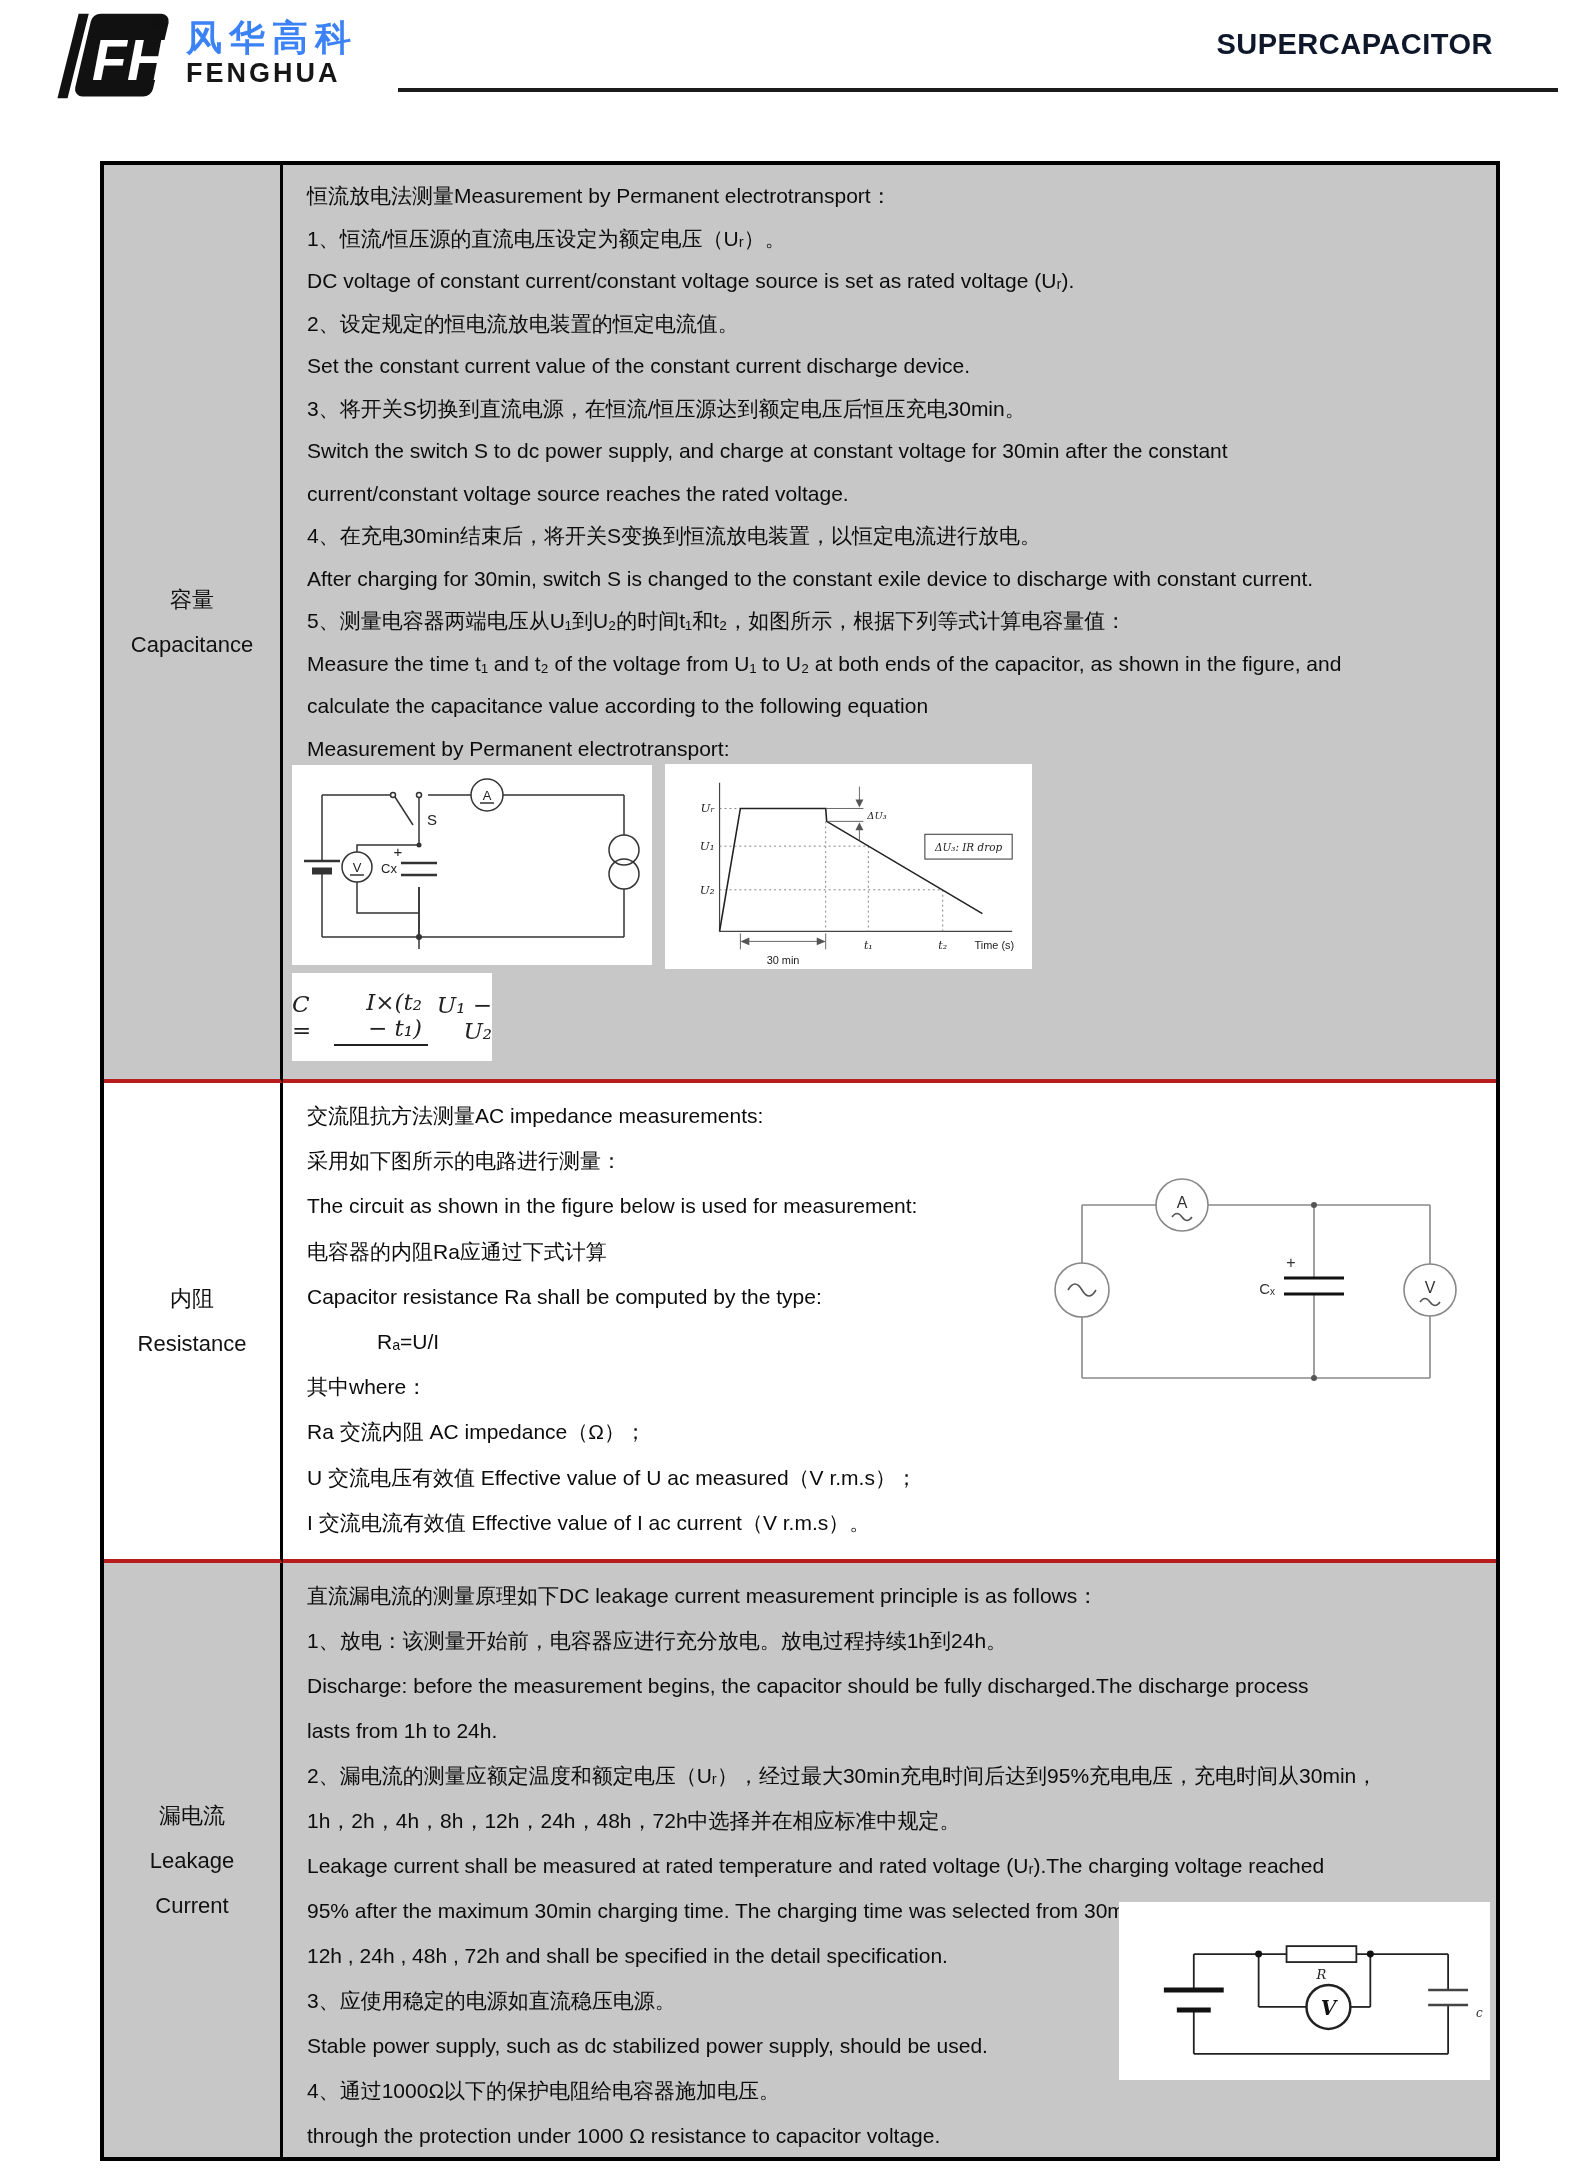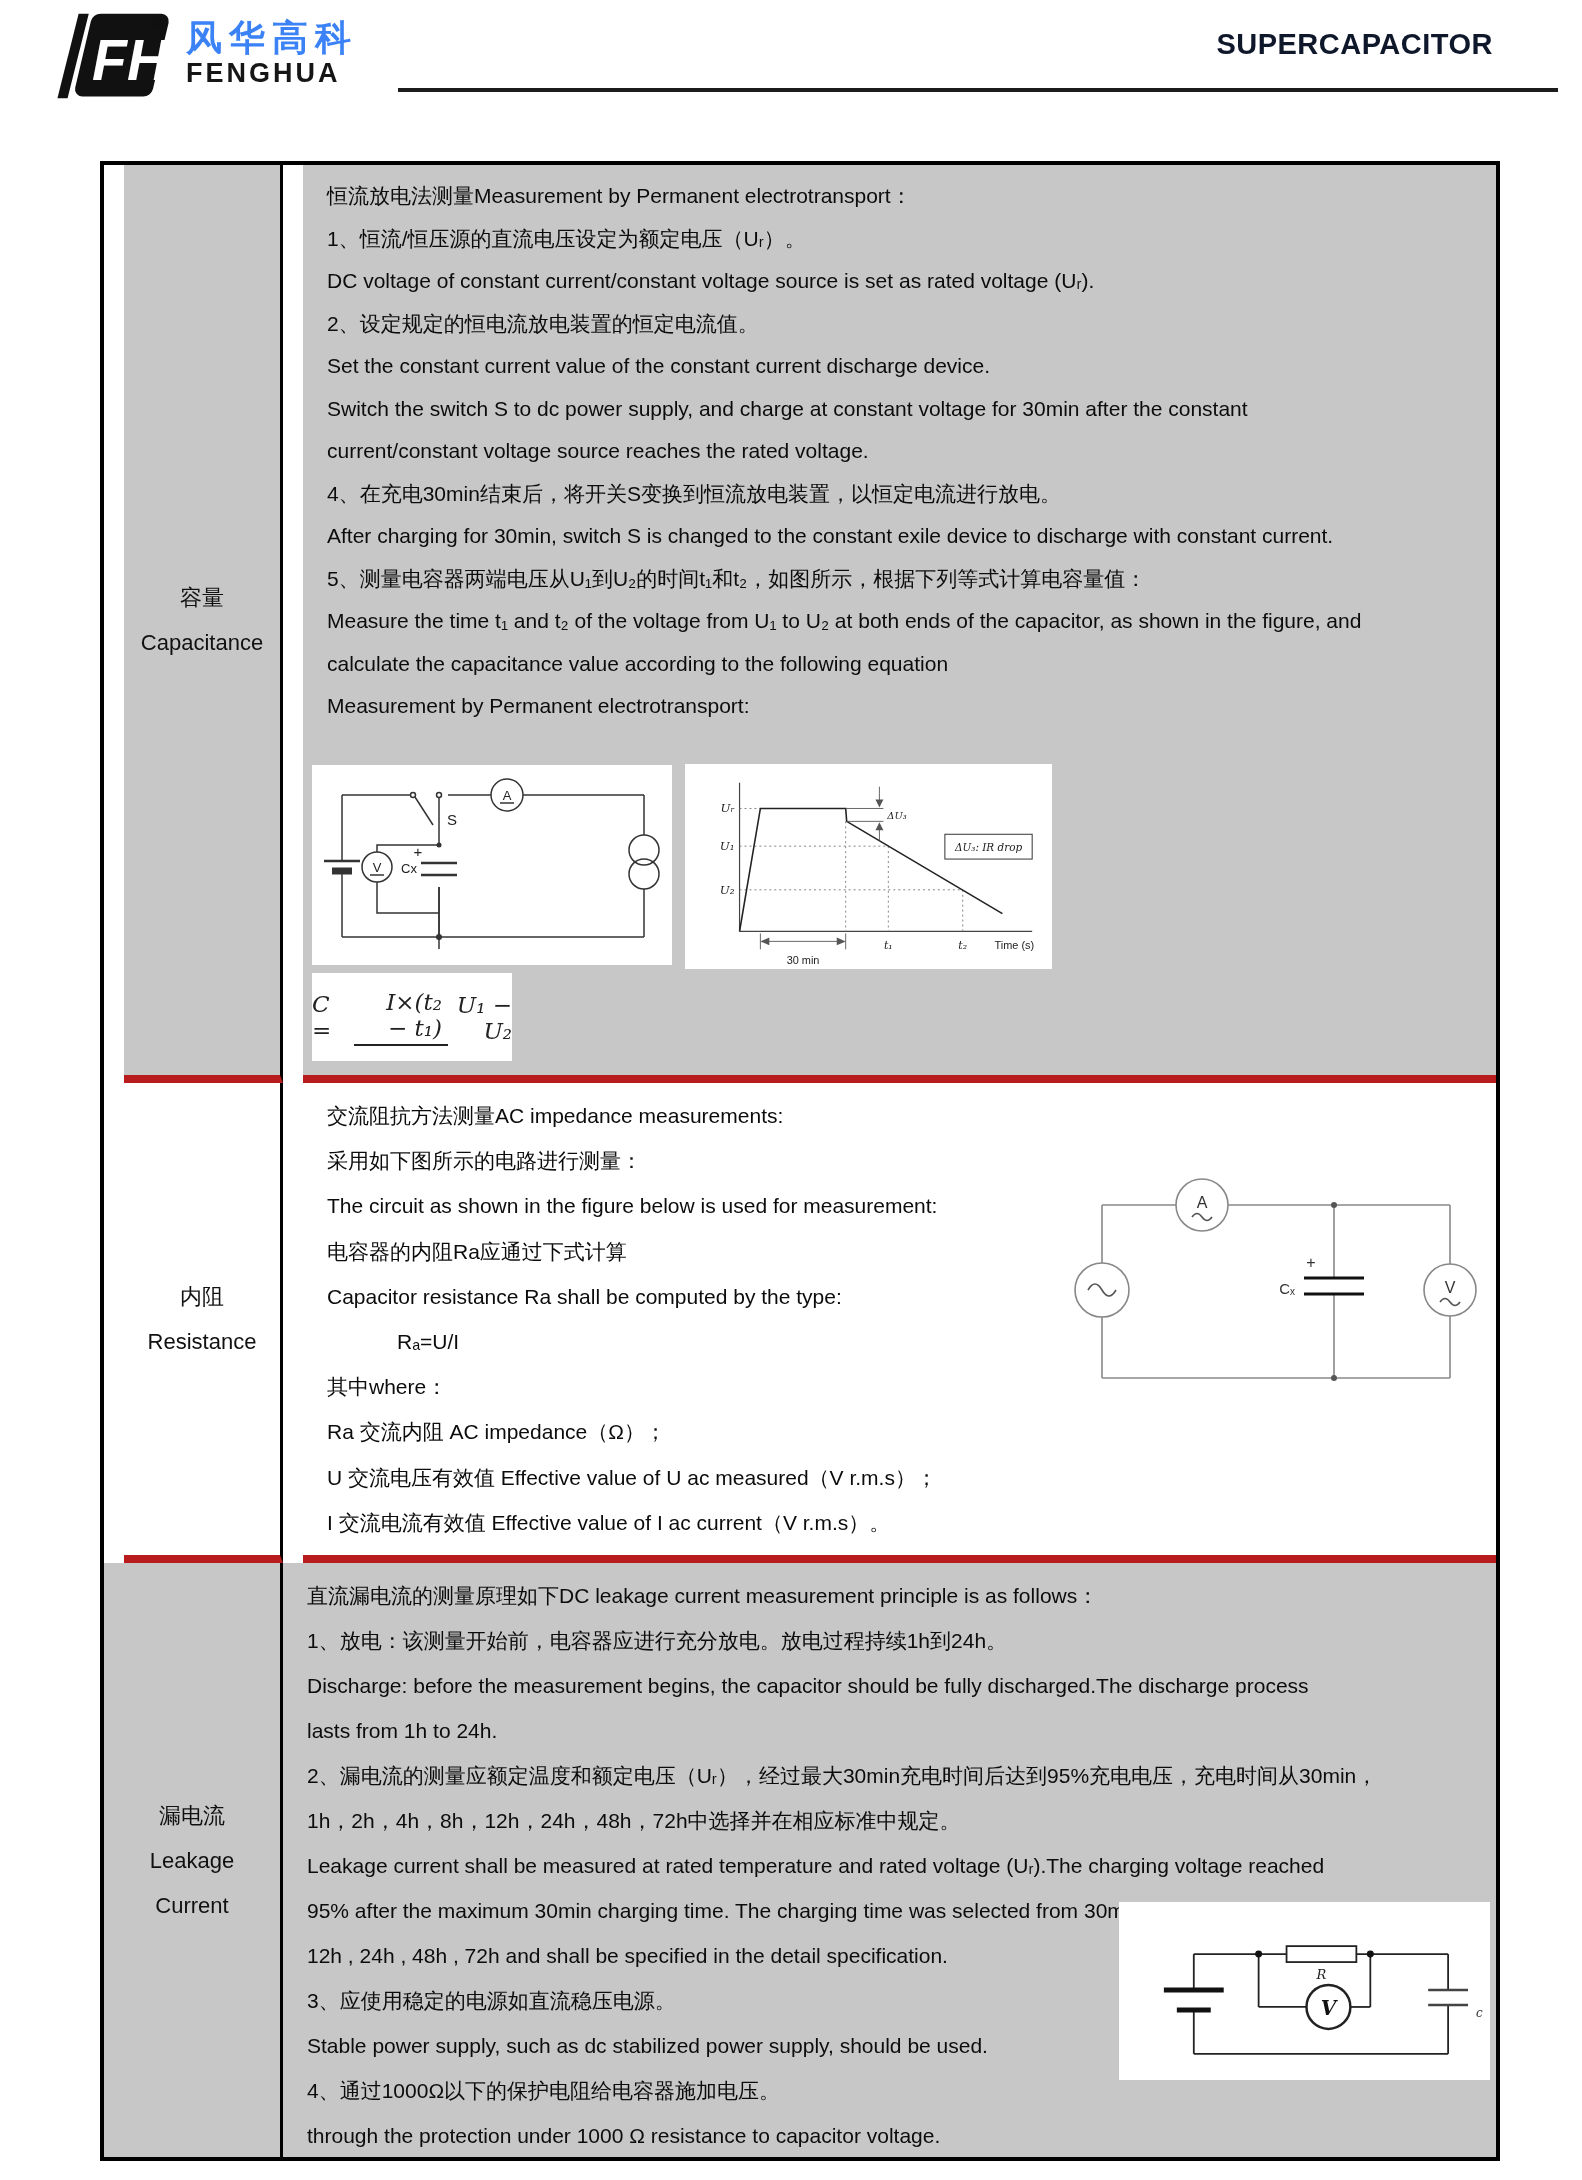--- a/index.html
+++ b/index.html
@@ -16,21 +16,21 @@
              letter-spacing:0.5px;color:#0f172a;}
   .header-rule{position:absolute;left:398px;top:88px;width:1160px;height:4px;background:#1c1c1c;}
 
   
   .spec-table{position:absolute;left:100px;top:161px;width:1400px;height:2000px;
               border:4px solid #000;box-sizing:border-box;display:grid;
               grid-template-columns:179px 1fr;grid-template-rows:918px 480px 1fr;}
   .cell{box-sizing:border-box;position:relative;}
   .label-cell{border-right:3px solid #000;display:flex;flex-direction:column;
               justify-content:center;align-items:center;font-size:22px;line-height:45px;}
-  .row-sep{border-bottom:8px solid #b91c1c;margin-left:20px;}
+  .row-sep{border-bottom:4px solid #b91c1c;}
   .bg-gray{background:#c7c7c7;}
   .bg-white{background:#ffffff;}
   .content-cell{padding:10px 0 0 24px;overflow:hidden;}
   .content-cell p{margin:0;font-size:21px;white-space:nowrap;color:#0c0c0c;}
   .lh-r1 p{line-height:42.5px;}
   .lh-r2 p{line-height:45.2px;}
   .lh-r3 p{line-height:45px;}
   .indent{padding-left:70px;}
 
   
@@ -75,20 +75,21 @@
     <div class="cell label-cell bg-gray row-sep">
       <div>容量</div>
       <div>Capacitance</div>
     </div>
     <div class="cell content-cell bg-gray row-sep lh-r1">
       <p>恒流放电法测量Measurement by Permanent electrotransport：</p>
       <p>1、恒流/恒压源的直流电压设定为额定电压（Uᵣ）。</p>
       <p>DC voltage of constant current/constant voltage source is set as rated voltage (Uᵣ).</p>
       <p>2、设定规定的恒电流放电装置的恒定电流值。</p>
       <p>Set the constant current value of the constant current discharge device.</p>
+      <p>3、将开关S切换到直流电源，在恒流/恒压源达到额定电压后恒压充电30min。</p>
       <p>Switch the switch S to dc power supply, and charge at constant voltage for 30min after the constant</p>
       <p>current/constant voltage source reaches the rated voltage.</p>
       <p>4、在充电30min结束后，将开关S变换到恒流放电装置，以恒定电流进行放电。</p>
       <p>After charging for 30min, switch S is changed to the constant exile device to discharge with constant current.</p>
       <p>5、测量电容器两端电压从U₁到U₂的时间t₁和t₂，如图所示，根据下列等式计算电容量值：</p>
       <p>Measure the time t₁ and t₂ of the voltage from U₁ to U₂ at both ends of the capacitor, as shown in the figure, and</p>
       <p>calculate the capacitance value according to the following equation</p>
       <p>Measurement by Permanent electrotransport:</p>
 
       <svg class="figbox fig-cc" viewBox="0 0 360 200">

